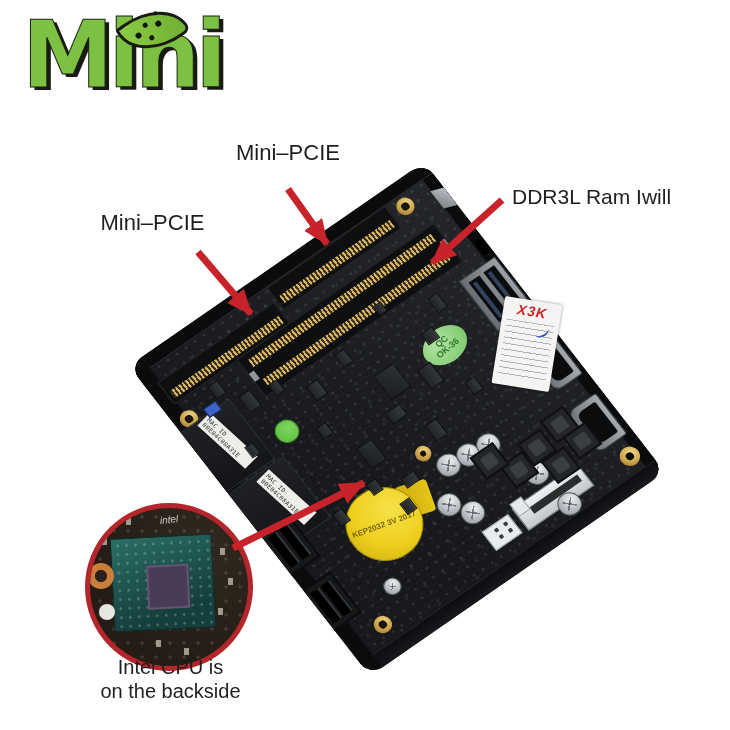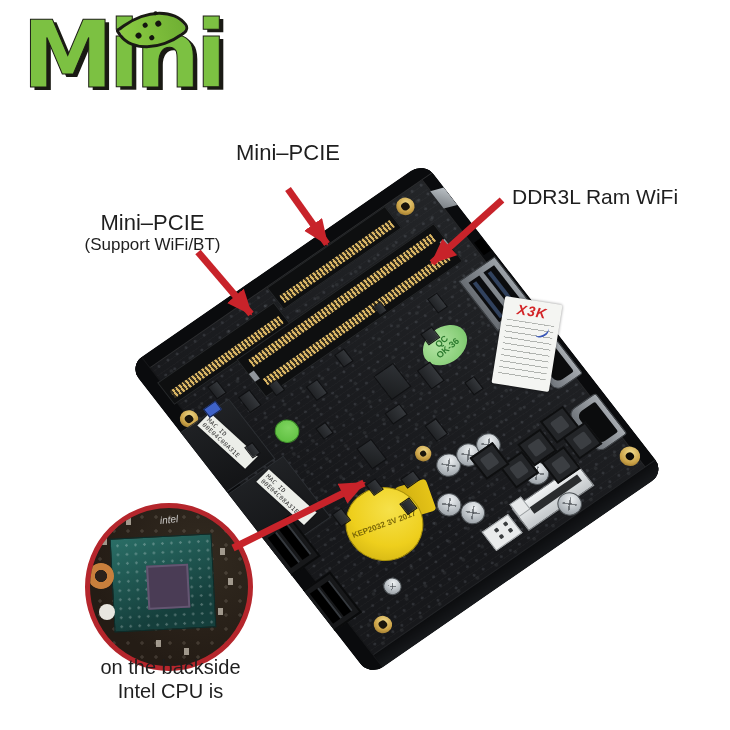--- a/index.html
+++ b/index.html
@@ -329,19 +329,18 @@
   <line class="arrowline" x1="198" y1="252" x2="251" y2="314" marker-end="url(#ah)"></line>
   <line class="arrowline" x1="502" y1="200" x2="432" y2="263" marker-end="url(#ah)"></line>
   <line class="arrowline" x1="233" y1="548" x2="364" y2="483" marker-end="url(#ah)"></line>
 </svg>
 
 <div class="abs lbl" style="left:178px;top:141px;width:220px">
   <div class="l1">Mini–PCIE</div>
 </div>
 <div class="abs lbl" style="left:45px;top:211px;width:215px">
   <div class="l1">Mini–PCIE</div>
-  <div class="l2">(Support WiFi/BT)</div>
-</div>
-<div class="abs" id="lbl-ram" style="left:512px;top:185px">DDR3L Ram WiFi</div>
+</div>
+<div class="abs" id="lbl-ram" style="left:512px;top:185px">DDR3L Ram Iwill</div>
 <div class="abs lbl" style="left:78px;top:655px;width:185px">
+  <div class="l1" style="font-size:20px">Intel CPU is</div>
   <div class="l1" style="font-size:20px">on the backside</div>
-  <div class="l1" style="font-size:20px">Intel CPU is</div>
 </div>
 
 </body></html>

